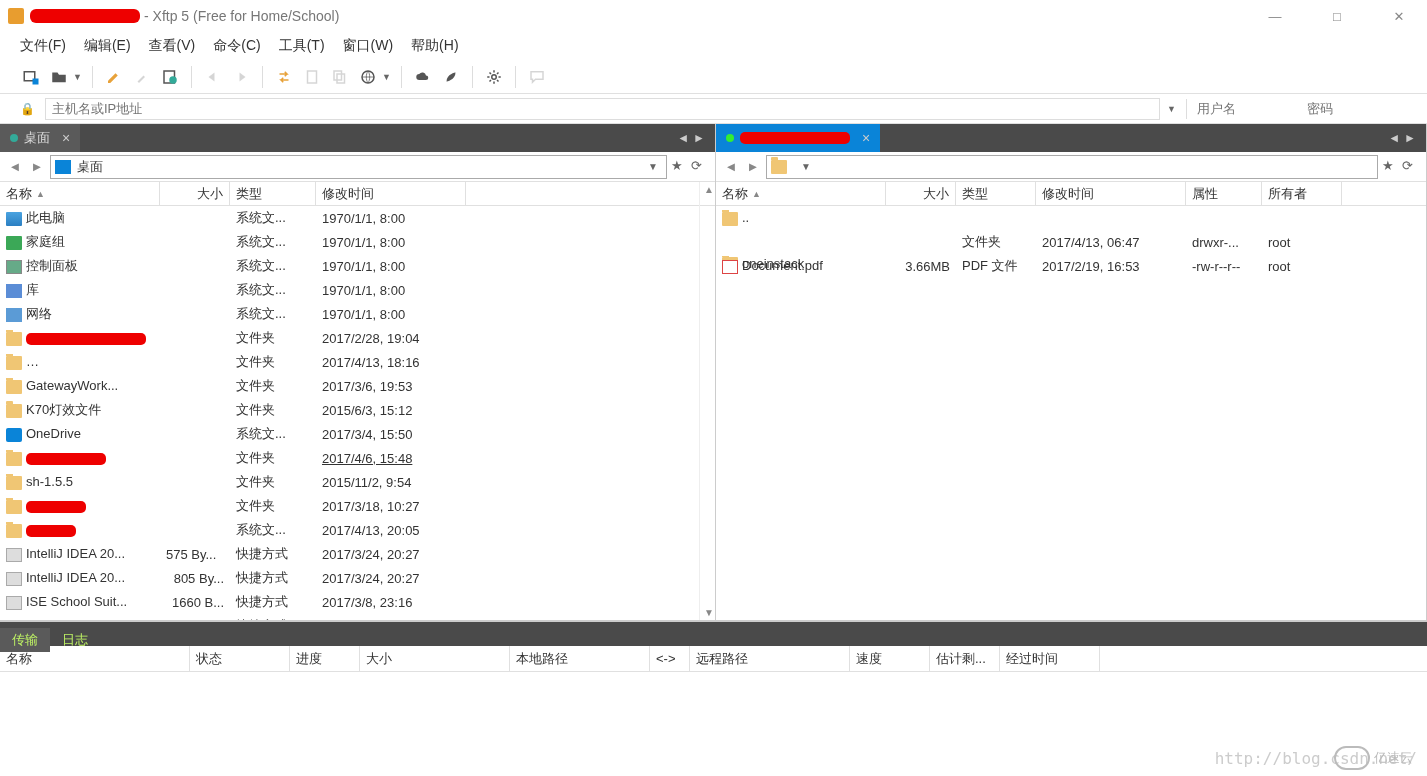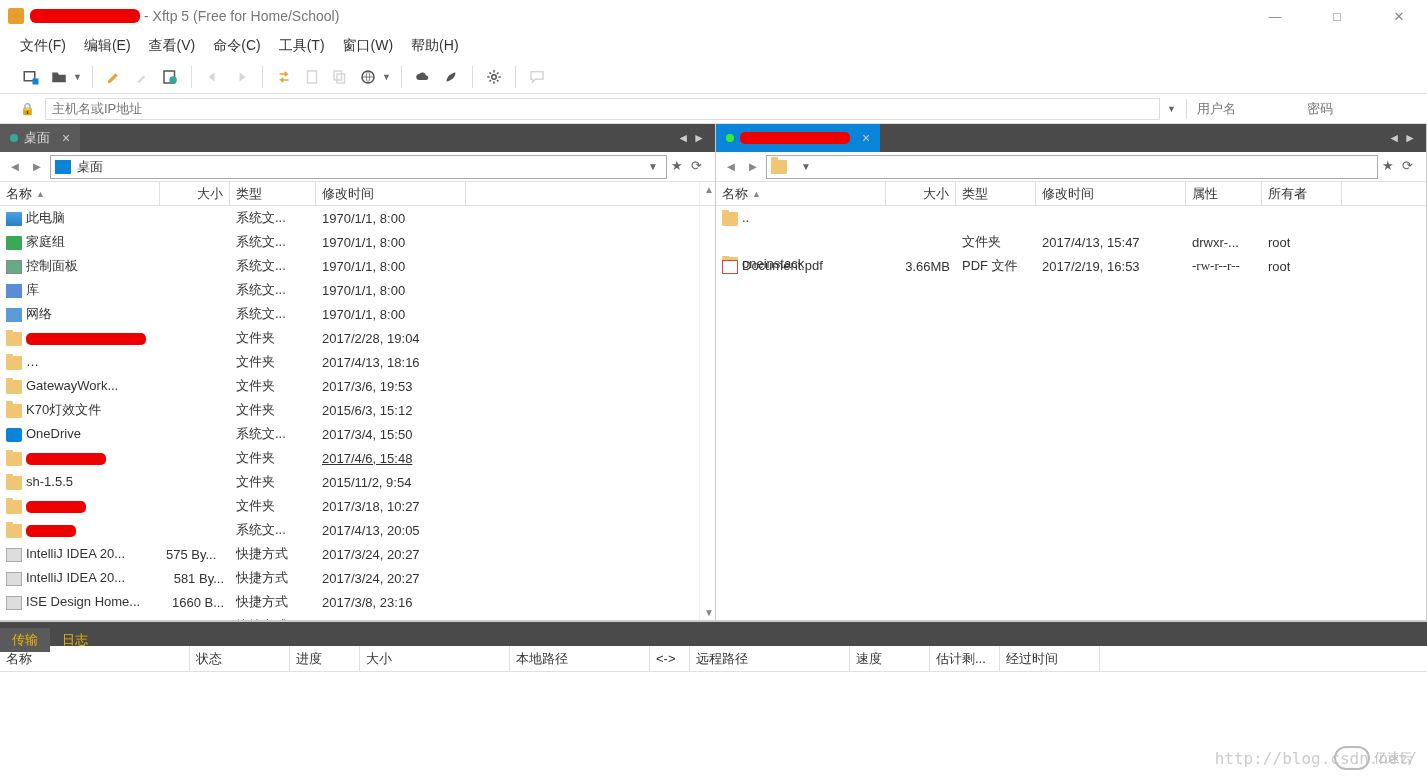--- a/index.html
+++ b/index.html
@@ -57,21 +57,21 @@
 .ficon.net { background:#5b9bd6; }
 .ficon.cloud { background:#0a84d8; border-radius:2px; }
 .ficon.lnk { background:#ddd; border:1px solid #aaa; }
 .ficon.pdf { background:#fff; border:1px solid #d44; position:relative; }
 .redact-sm { display:inline-block; height:12px; background:#e00; border-radius:5px; vertical-align:middle; }
 .scroll-ind { position:absolute; right:0; top:0; width:16px; height:100%; border-left:1px solid #eee; }
 .scroll-ind .up { position:absolute; top:2px; left:4px; font-size:10px; color:#888; }
 .scroll-ind .dn { position:absolute; bottom:2px; left:4px; font-size:10px; color:#888; }
 .bottom { height: 120px; display:flex; flex-direction:column; border-top:2px solid #ccc; }
 .btabs { height:24px; background:#4a4a4a; display:flex; align-items:center; }
-.btab { padding:0 12px; height:100%; display:flex; align-items:center; color:#eab308; font-size:13px;margin-top:12px; }
+.btab { padding:0 12px; height:100%; display:flex; align-items:center; color:#bef264; font-size:13px;margin-top:12px; }
 .btab.act { background:#5a5a5a; }
 .bhead { display:flex; height:26px; align-items:center; border-bottom:1px solid #e0e0e0; font-size:13px; }
 .bhead .bcol { padding:0 6px; border-right:1px solid #e0e0e0; height:100%; display:flex; align-items:center; }
 .watermark { position:absolute; right:10px; bottom:8px; color:#ccc; font-size:16px; font-family: monospace; }
 .logo-wm { position:absolute; right:14px; bottom:6px; display:flex; align-items:center; gap:4px; color:#bbb; font-size:13px; }
 .logo-wm .cir { width:36px; height:24px; border:2px solid #bbb; border-radius:12px; position:relative; }
 </style>
 </head>
 <body>
 
@@ -325,26 +325,26 @@
             <div class="cell" style="width: 150px;">2017/4/13, 20:05</div>
           </div>
           <div class="row">
             <div class="cell" style="width: 160px;"><span class="ficon lnk"></span><span>IntelliJ IDEA 20...</span></div>
             <div class="cell" style="width: 70px; ">575 By...</div>
             <div class="cell" style="width: 86px;">快捷方式</div>
             <div class="cell" style="width: 150px;">2017/3/24, 20:27</div>
           </div>
           <div class="row">
             <div class="cell" style="width: 160px;"><span class="ficon lnk"></span><span>IntelliJ IDEA 20...</span></div>
-            <div class="cell" style="width: 70px; text-align: right;">581 By...</div>
+            <div class="cell" style="width: 70px; text-align: right;">805 By...</div>
             <div class="cell" style="width: 86px;">快捷方式</div>
             <div class="cell" style="width: 150px;">2017/3/24, 20:27</div>
           </div>
           <div class="row">
-            <div class="cell" style="width: 160px;"><span class="ficon lnk"></span><span>ISE Design Home...</span></div>
+            <div class="cell" style="width: 160px;"><span class="ficon lnk"></span><span>ISE School Suit...</span></div>
             <div class="cell" style="width: 70px; text-align: right;">1660 B...</div>
             <div class="cell" style="width: 86px;">快捷方式</div>
             <div class="cell" style="width: 150px;">2017/3/8, 23:16</div>
           </div>
           <div class="row">
             <div class="cell" style="width: 160px;"><span class="ficon lnk"></span><span>VMware Work...</span></div>
             <div class="cell" style="width: 70px; text-align: right;">1KB</div>
             <div class="cell" style="width: 86px;">快捷方式</div>
             <div class="cell" style="width: 150px;">2016/10/17, 18:03</div>
           </div>
@@ -408,30 +408,30 @@
             <div class="cell" style="width: 70px; text-align: right;"></div>
             <div class="cell" style="width: 80px;"></div>
             <div class="cell" style="width: 150px;"></div>
             <div class="cell" style="width: 76px;"></div>
             <div class="cell" style="width: 80px;"></div>
           </div>
           <div class="row">
             <div class="cell" style="width: 170px; margin-top: 43px;"><span class="ficon folder"></span><span>oneinstack</span></div>
             <div class="cell" style="width: 70px; text-align: right;"></div>
             <div class="cell" style="width: 80px;">文件夹</div>
-            <div class="cell" style="width: 150px;">2017/4/13, 15:47</div>
+            <div class="cell" style="width: 150px;">2017/4/13, 06:47</div>
             <div class="cell" style="width: 76px;">drwxr-...</div>
             <div class="cell" style="width: 80px;">root</div>
           </div>
           <div class="row">
             <div class="cell" style="width: 170px;"><span class="ficon pdf"></span><span>Document.pdf</span></div>
             <div class="cell" style="width: 70px; text-align: right;">3.66MB</div>
             <div class="cell" style="width: 80px;">PDF 文件</div>
             <div class="cell" style="width: 150px;">2017/2/19, 16:53</div>
-            <div class="cell" style="width: 76px; font-family: Liberation Serif, serif;">-rw-r--r--</div>
+            <div class="cell" style="width: 76px;">-rw-r--r--</div>
             <div class="cell" style="width: 80px;">root</div>
           </div>
         </div>
     </div>
   </div>
 </div>
 
 <div class="bottom">
   <div class="btabs">
     <div class="btab act">传输</div>

